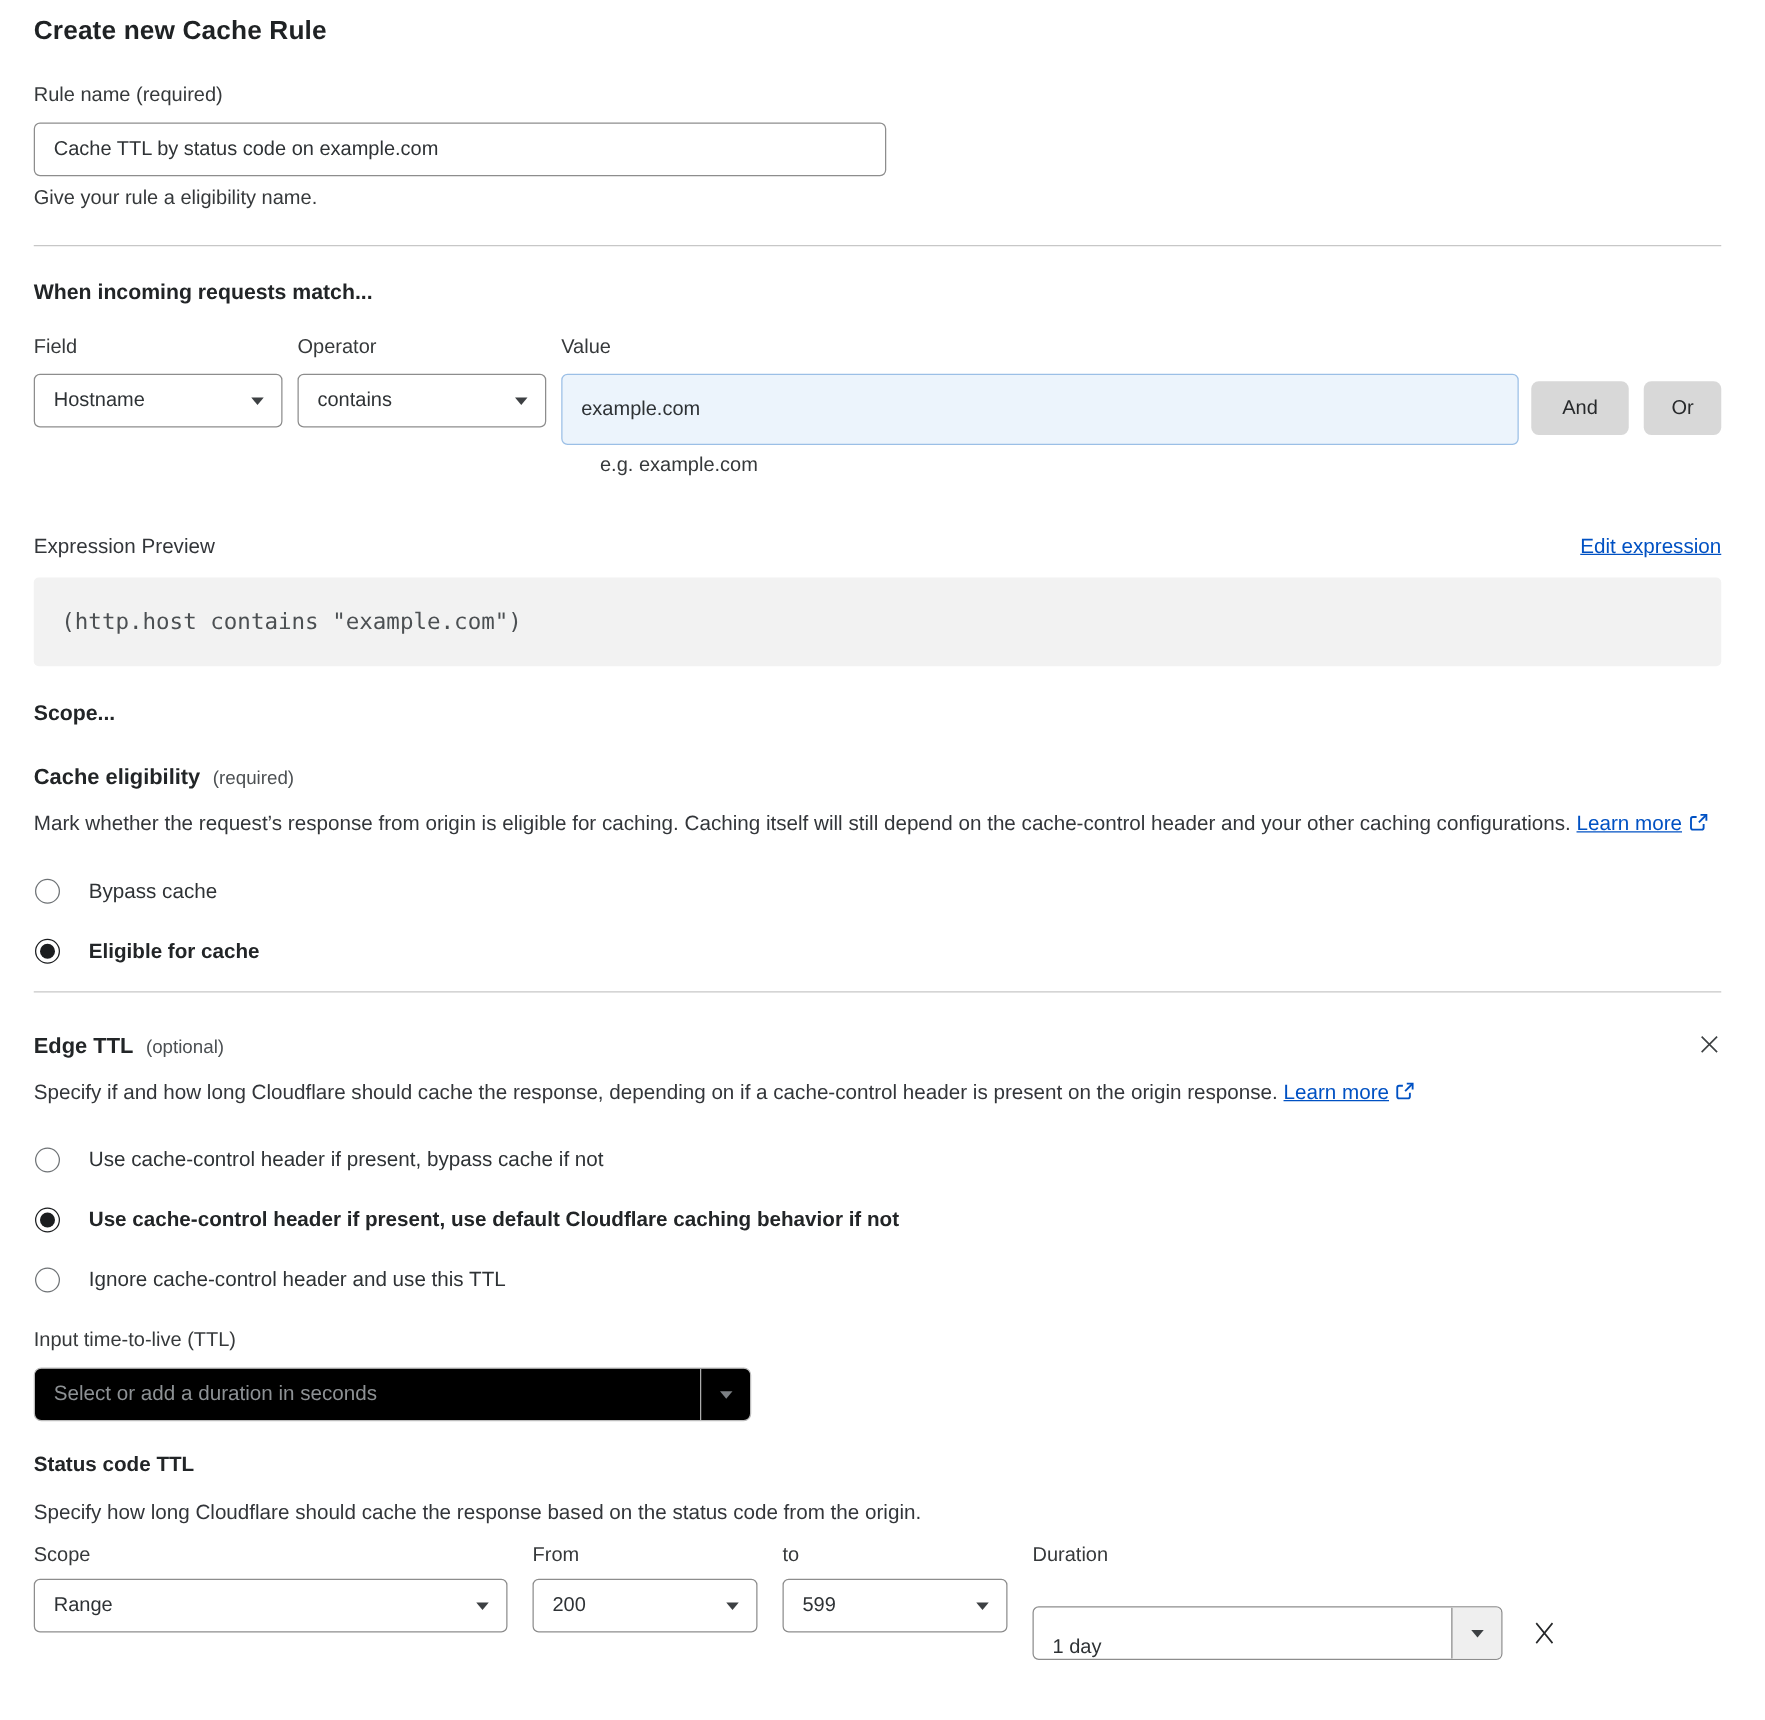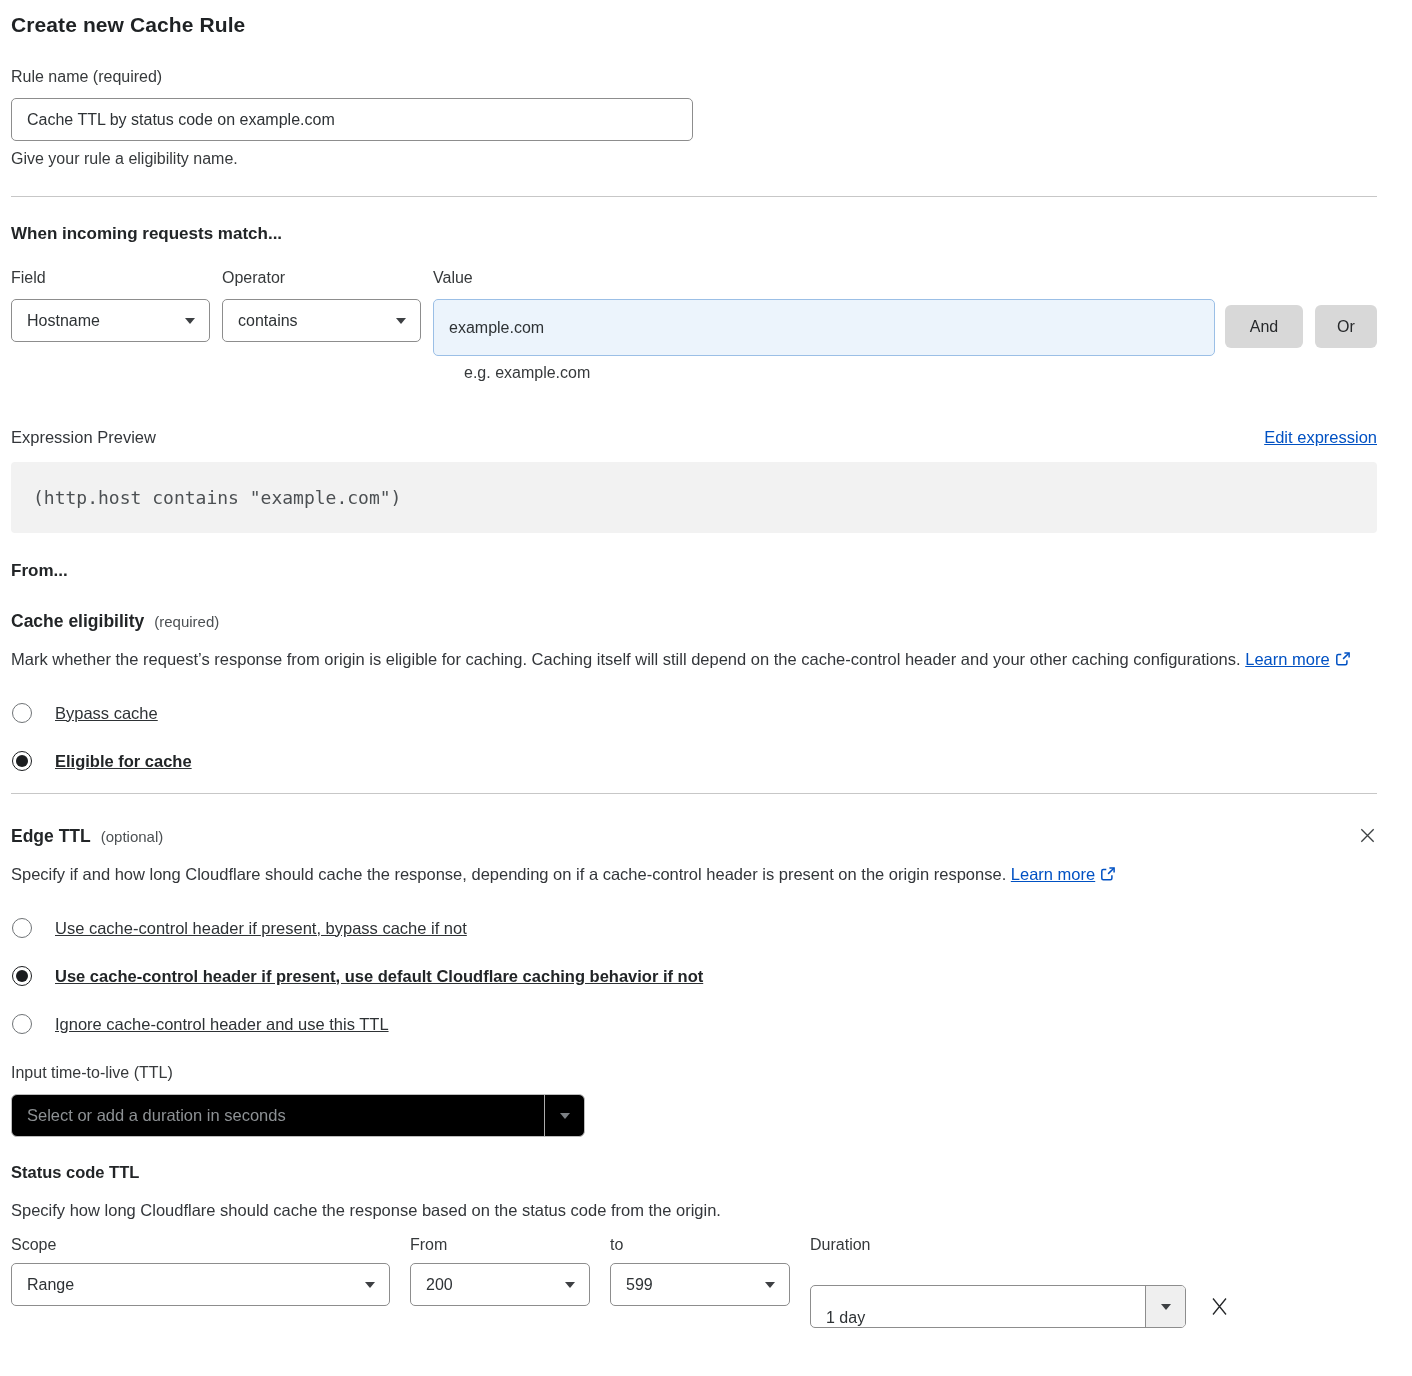--- a/index.html
+++ b/index.html
@@ -3,21 +3,21 @@
 <meta charset="utf-8">
 <style>
   * { box-sizing: border-box; }
   html, body { margin: 0; padding: 0; background: #ffffff; }
   body {
     width: 1412px; height: 1376px;
     font-family: "Liberation Sans", sans-serif;
     color: #2e3235;
     overflow: hidden;
   }
-  .page { padding: 13px 35px 0 11px; }
+  .page { padding: 13px 35px 0 27px; }
 
   h1.page-title { font-size: 21px; font-weight: 700; color: #1f2224; margin: 0; letter-spacing: .1px; }
 
   .field-label { display: block; font-size: 16px; color: #36393b; }
   .text-input {
     display: block; width: 682px; height: 43px; margin-top: 12px;
     border: 1px solid #8d8d8d; border-radius: 5px; background: #fff;
     padding: 0 15px; font-size: 16px; color: #2e3235;
     font-family: "Liberation Sans", sans-serif;
   }
@@ -75,21 +75,21 @@
 
   h2.then-heading { font-size: 17px; font-weight: 700; color: #222527; margin: 28px 0 0 0; }
 
   .sub-head { display: flex; align-items: baseline; margin-top: 30px; }
   .sub-head h3 { font-size: 17.5px; font-weight: 700; color: #222527; margin: 0; }
   .qualifier { font-size: 15px; color: #4c5053; margin-left: 10px; font-weight: 400; }
   .sub-head-row { display: flex; justify-content: space-between; align-items: flex-start; margin-top: 32px; }
 
   .desc { font-size: 16.5px; line-height: 28px; color: #33363a; margin: 13px 0 0 0; max-width: 1341px; }
 
-  .radio-row { display: flex; align-items: center; margin-top: 28px; cursor: pointer; text-decoration: underline; }
+  .radio-row { display: flex; align-items: center; margin-top: 28px; cursor: pointer; }
   .radio {
     width: 20px; height: 20px; margin-left: 1px; flex: none;
     border: 1.5px solid #6f7376; border-radius: 50%; background: #fff;
   }
   .radio.selected { border-color: #1b1d1f; position: relative; }
   .radio.selected::after {
     content: ""; position: absolute; left: 3px; top: 3px; right: 3px; bottom: 3px;
     background: #1b1d1f; border-radius: 50%;
   }
   .radio-label { margin-left: 23px; font-size: 16.5px; color: #2e3235; }
@@ -164,21 +164,21 @@
 
   <div class="expr-row">
     <span class="expr-label">Expression Preview</span>
     <a class="link">Edit expression</a>
   </div>
 
   <div class="code-block">
     <span>(http.host contains "example.com")</span>
   </div>
 
-  <h2 class="then-heading">From...</h2>
+  <h2 class="then-heading">Scope...</h2>
 
   <div class="sub-head">
     <h3>Cache eligibility</h3>
     <span class="qualifier">(required)</span>
   </div>
   <p class="desc"><span>Mark whether the request’s response from origin is eligible for caching. Caching itself will still depend on the cache-control header and your other caching configurations.</span>
     <a class="link">Learn more</a><span class="ext-icon"><svg width="16" height="16" viewBox="0 0 16 16" fill="none">
           <path d="M6.3 3.6H3.3c-.9 0-1.5.7-1.5 1.5v7.1c0 .9.7 1.5 1.5 1.5h7.1c.9 0 1.5-.7 1.5-1.5v-3" stroke="#0051c3" stroke-width="1.5"></path>
           <path d="M9.4 1.9h4.7v4.7" stroke="#0051c3" stroke-width="1.5"></path>
           <path d="M13.8 2.2 8.1 7.9" stroke="#0051c3" stroke-width="1.5"></path>

